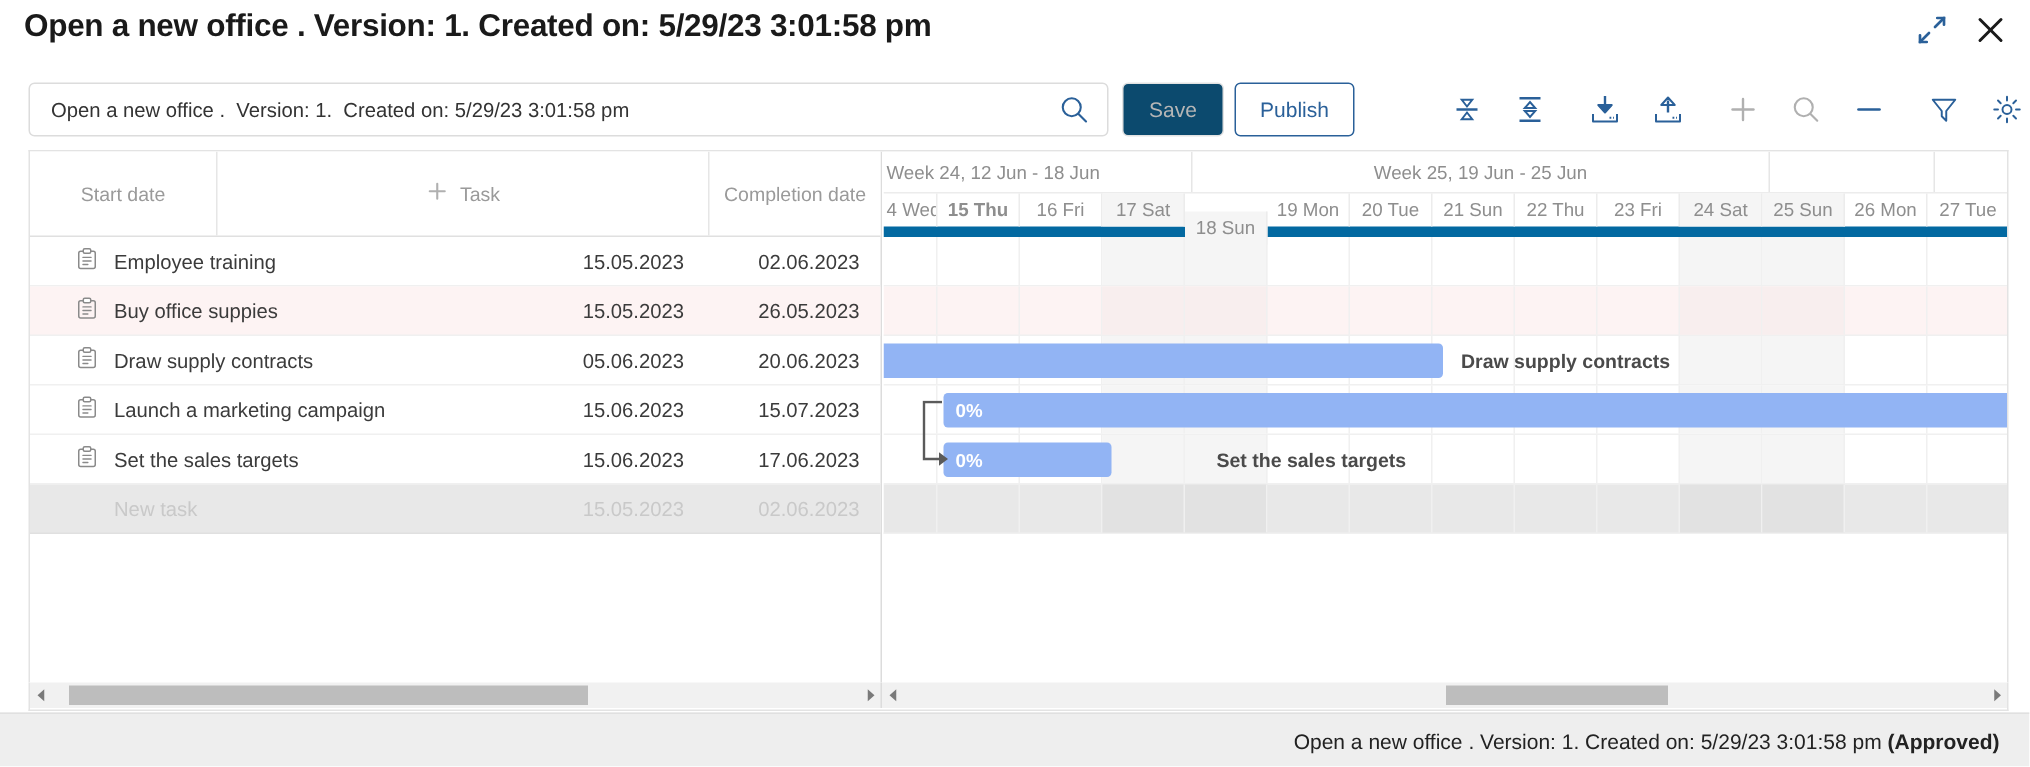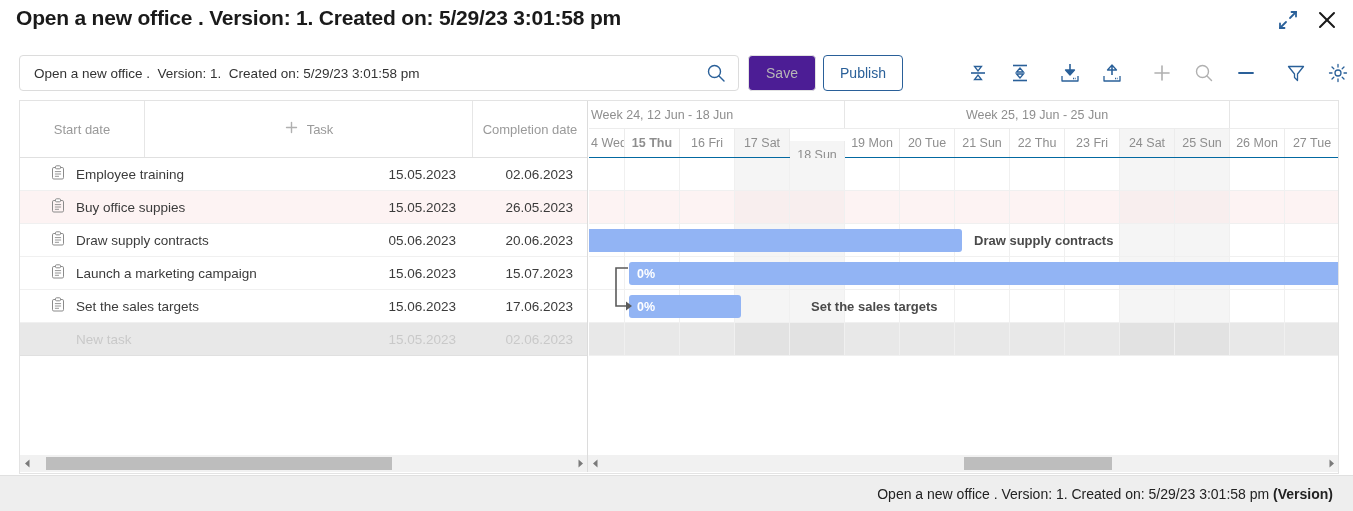--- a/index.html
+++ b/index.html
@@ -44,21 +44,21 @@
   .search-box .s-icon { padding-right: 12px; display: flex; align-items: center; cursor: pointer; }
 
   .btn {
     position: absolute; top: 3px; height: 36px;
     border-radius: 4px; font-size: 14px;
     display: flex; align-items: center; justify-content: center;
     font-family: "Liberation Sans", sans-serif;
   }
   .btn-save {
     left: 748px; width: 68px;
-    background: #4c1d95; border: 1px solid #e2e2e2; color: #b6b6b6;
+    background: #0c4a6e; border: 1px solid #e2e2e2; color: #b6b6b6;
     cursor: default;
   }
   .btn-publish {
     left: 823px; width: 80px;
     background: #ffffff; border: 1px solid #2a6099; color: #2a6099;
     cursor: pointer;
   }
 
   .tool-icons {
     position: absolute; left: 960px; top: 3px; height: 36px;
@@ -118,21 +118,21 @@
   }
   .c-date.last { width: 114px; padding-right: 14px; }
 
   
   .week-row { display: flex; height: 28px; border-bottom: 1px solid #ececec; }
   .week-cell {
     display: flex; align-items: center; justify-content: center;
     font-size: 12.5px; color: #8e8e8e; border-right: 1px solid #e6e6e6;
     height: 100%; white-space: nowrap; overflow: hidden;
   }
-  .day-row { display: flex; height: 29px; border-bottom: 1px solid #0369a1; }
+  .day-row { display: flex; height: 29px; border-bottom: 7px solid #0369a1; }
   .day-cell {
     display: flex; align-items: center; justify-content: center;
     font-size: 12.5px; color: #8e8e8e; border-right: 1px solid #ececec;
     height: 100%; white-space: nowrap; overflow: hidden;
   }
   .day-cell.weekend, .bg-cell.weekend { background: #f5f5f5; }
 
   
   .tl-body { position: relative; height: 298px; }
   .tl-rowbg {
@@ -424,21 +424,21 @@
               <span>New task</span>
             </div>
             <div class="c-date">15.05.2023</div>
             <div class="c-date last">02.06.2023</div>
           </div>
         </div>
     </div>
 
     <div class="grid-right">
       <div class="week-row" id="week-row">
-          <div class="week-cell" style="width: 256px; justify-content: flex-start; padding-left: 2px;">Week 24, 12 Jun - 18 Jun</div>
+          <div class="week-cell" style="width: 206px; justify-content: flex-start; padding-left: 2px;">Week 24, 12 Jun - 18 Jun</div>
           <div class="week-cell" style="width: 385px;">Week 25, 19 Jun - 25 Jun</div>
           <div class="week-cell" style="width: 110px;"></div>
         </div>
       <div class="day-row" id="day-row">
           <div class="day-cell" style="width: 36px; justify-content: flex-start; padding-left: 2px;">4 Wed</div>
           <div class="day-cell" style="width: 55px; font-weight: bold;">15 Thu</div>
           <div class="day-cell" style="width: 55px;">16 Fri</div>
           <div class="day-cell weekend" style="width: 55px;">17 Sat</div>
           <div class="day-cell weekend" style="width: 55px; margin-top: 12px;">18 Sun</div>
           <div class="day-cell" style="width: 55px;">19 Mon</div>
@@ -593,17 +593,17 @@
       <span class="sb-arrow">
         <svg width="7" height="9" viewBox="0 0 7 9">
             <path d="M1.5 0.5 L6 4.5 L1.5 8.5 Z" fill="#7a7a7a"></path>
           </svg>
       </span>
     </div>
   </div>
 
   <div class="statusbar">
     <div class="status-text">
-      <span>Open a new office . Version: 1. Created on: 5/29/23 3:01:58 pm </span><b>(Version)</b>
+      <span>Open a new office . Version: 1. Created on: 5/29/23 3:01:58 pm </span><b>(Approved)</b>
     </div>
   </div>
 
 </div>
 
 </body></html>

